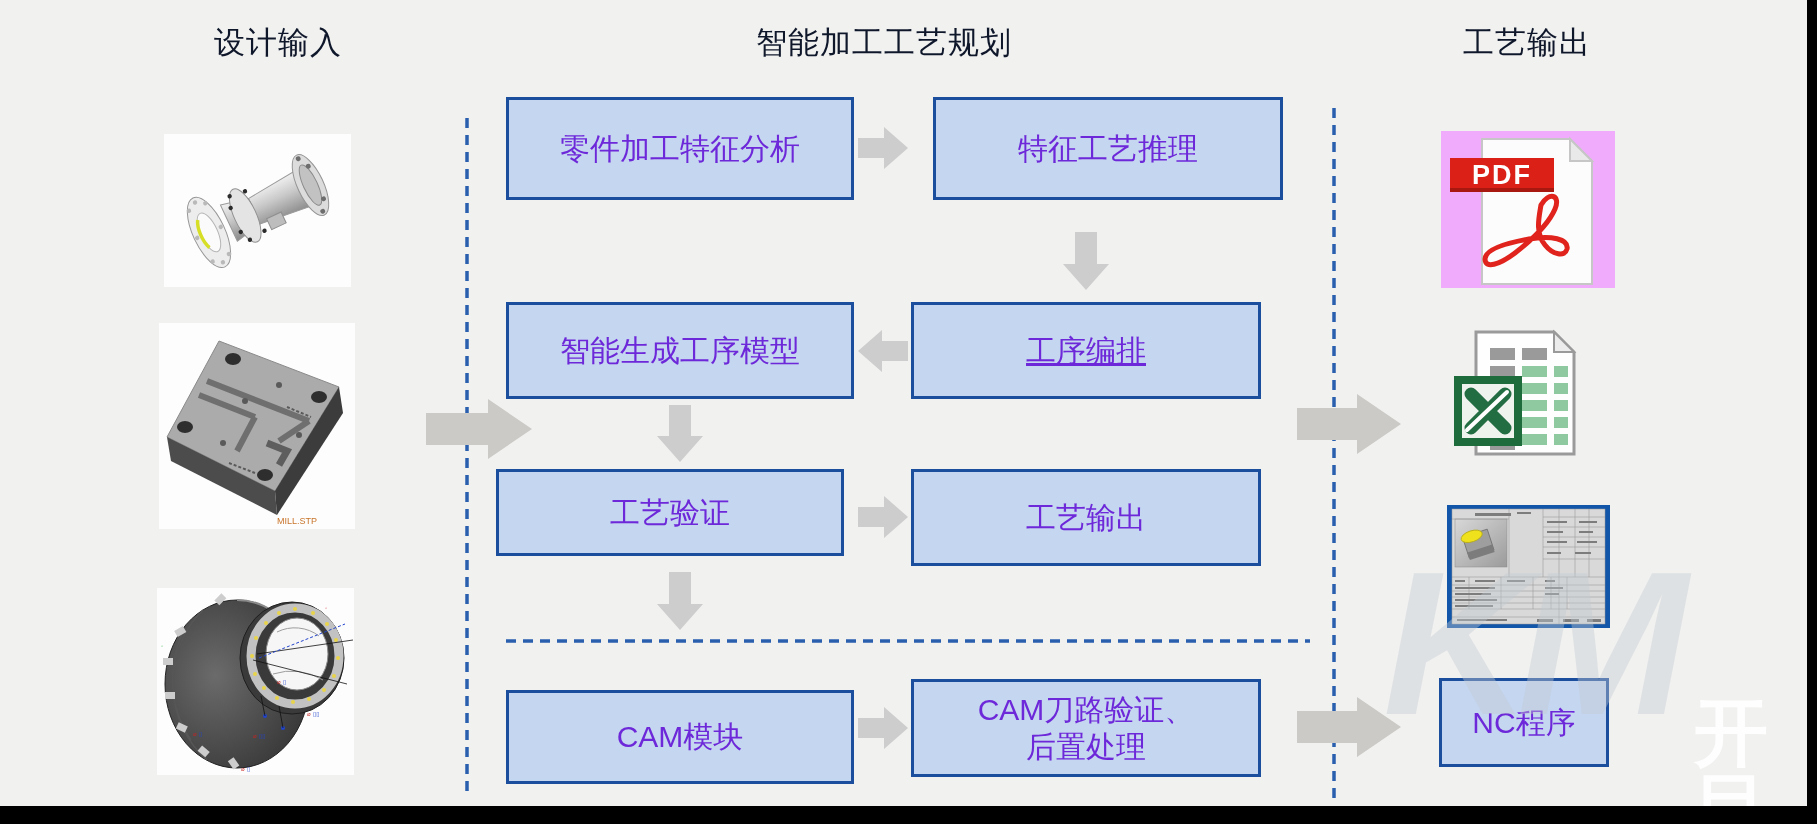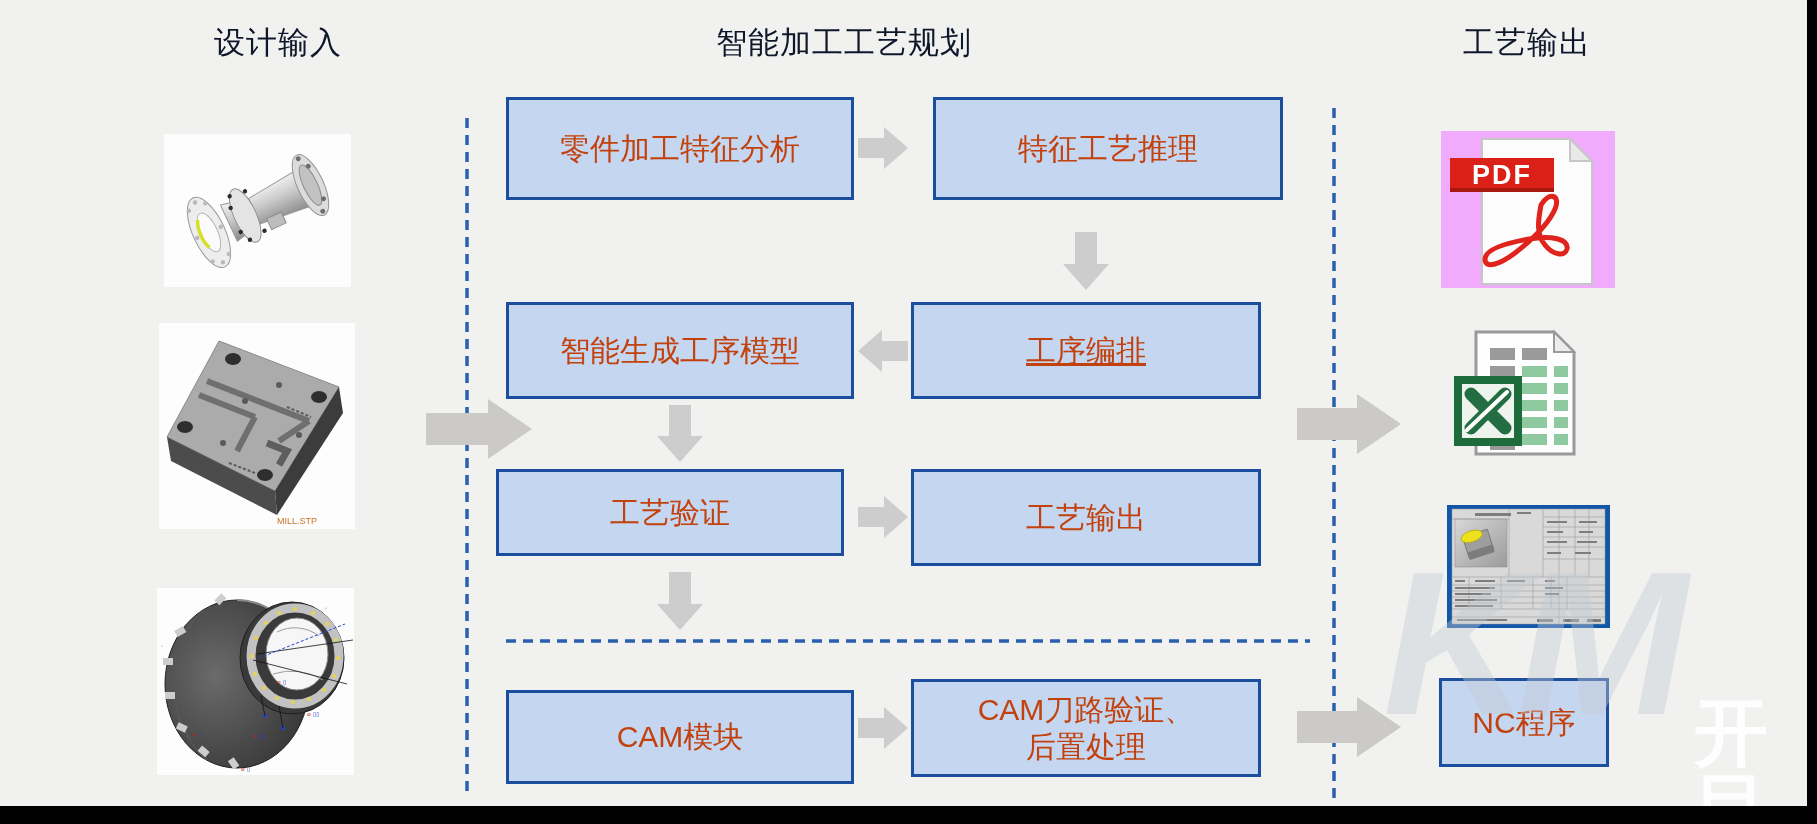--- a/index.html
+++ b/index.html
@@ -4,21 +4,21 @@
 <style>
   html,body{margin:0;padding:0;background:#000;}
   #stage{position:relative;width:1817px;height:824px;background:#000;overflow:hidden;
          font-family:"Liberation Sans","DejaVu Sans",sans-serif;}
   #slide{position:absolute;left:0;top:0;width:1807px;height:806px;background:#f1f1f0;}
   .col-title{position:absolute;top:22px;transform:translateX(-50%);font-size:31px;color:#0f172a;
              letter-spacing:1px;white-space:nowrap;}
   
   .fbox{position:absolute;background:#c5d6f0;border:3px solid #1b4f9e;box-sizing:border-box;
         display:flex;align-items:center;justify-content:center;flex-direction:column;
-        font-size:30px;color:#c2410c;text-align:center;line-height:1.25;z-index:2;}
+        font-size:30px;color:#6d28d9;text-align:center;line-height:1.25;z-index:2;}
   .b-a1{left:506px;top:97px;width:348px;height:103px;}
   .b-b1{left:933px;top:97px;width:350px;height:103px;}
   .b-a2{left:506px;top:302px;width:348px;height:97px;}
   .b-b2{left:911px;top:302px;width:350px;height:97px;text-decoration:underline;}
   .b-a3{left:496px;top:469px;width:348px;height:87px;}
   .b-b3{left:911px;top:469px;width:350px;height:97px;}
   .b-a4{left:506px;top:690px;width:348px;height:94px;align-items:center;}
   .b-b4{left:911px;top:679px;width:350px;height:98px;text-align:right;}
   .b-nc{left:1439px;top:678px;width:170px;height:89px;}
   
@@ -47,21 +47,21 @@
   .strip-right{position:absolute;left:1807px;top:0;width:10px;height:824px;background:#000;z-index:6;}
   .strip-bottom{position:absolute;left:0;top:806px;width:1817px;height:18px;background:#000;z-index:6;}
 </style>
 </head>
 <body>
 
 <div id="stage">
   <div id="slide">
 
     <div class="col-title" style="left:278px;">设计输入</div>
-    <div class="col-title" style="left:844px;text-align:right;">智能加工工艺规划</div>
+    <div class="col-title" style="left:884px;text-align:right;">智能加工工艺规划</div>
     <div class="col-title" style="left:1527px;">工艺输出</div>
 
     <svg id="connectors" width="1807" height="806" viewBox="0 0 1807 806">
       <line x1="467" y1="118" x2="467" y2="798" stroke="#2a5fae" stroke-width="3.5" stroke-dasharray="10 7"></line>
       <line x1="1334" y1="108" x2="1334" y2="800" stroke="#2a5fae" stroke-width="3.5" stroke-dasharray="10 7"></line>
       <line x1="506" y1="641" x2="1310" y2="641" stroke="#2a5fae" stroke-width="3.5" stroke-dasharray="10 7"></line>
 
       <polygon points="858,138 884,138 884,127 908,148 884,169 884,158 858,158" fill="#cdcdcd"></polygon>
       <polygon points="1075,232 1097,232 1097,264 1109,264 1086,290 1063,264 1075,264" fill="#cdcdcd"></polygon>
       <polygon points="908,341 882,341 882,330 858,351 882,372 882,361 908,361" fill="#cdcdcd"></polygon>

